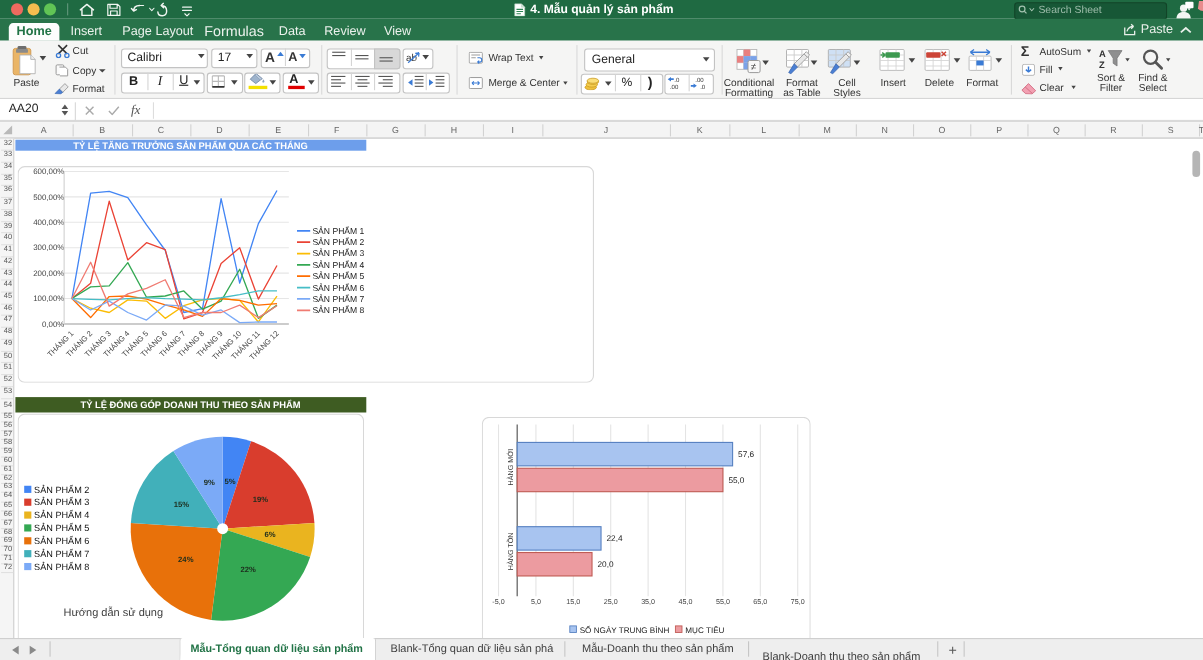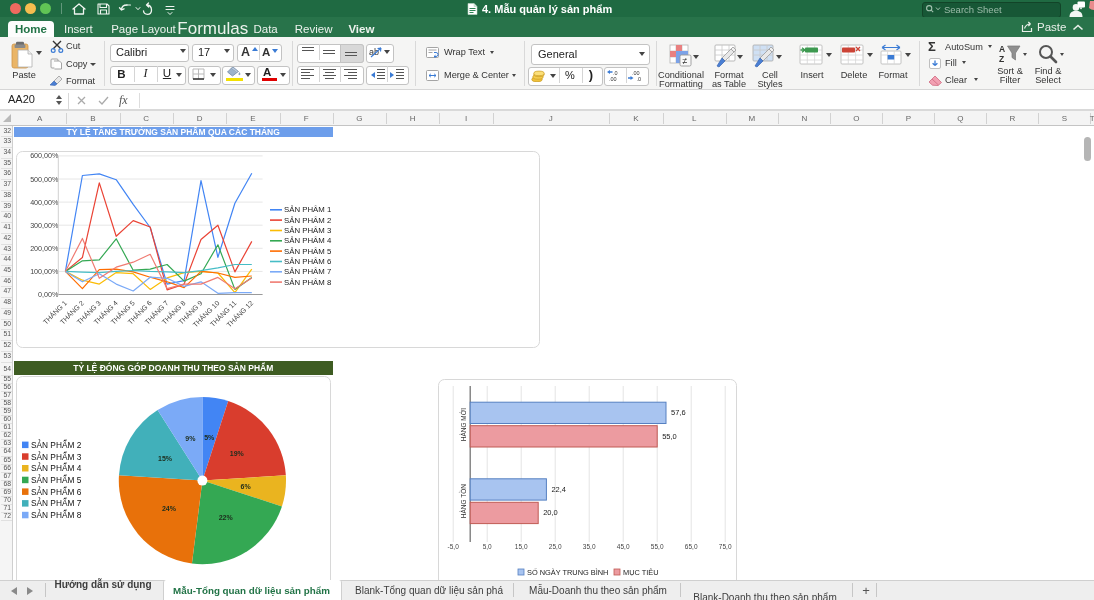--- a/index.html
+++ b/index.html
@@ -46,24 +46,24 @@
 <path d="M0.5 16 C0.5 11 4 9.8 7 9.8 C10 9.8 13.5 11 13.5 16 Z" fill="#f2f6f3"></path>
 <rect x="8.5" y="0.5" width="7.5" height="6" rx="1" fill="#fff"></rect>
 <path d="M10.5 6.5 l1.5 2 1.5-2" fill="#fff"></path>
 <path d="M21 0 h4 v9 a7 7 0 0 1 -5 -2 Z" fill="#e88b8d"></path>
 </svg>
 <div class="abs" style="left:0;top:17px;width:1094px;height:20px;background:#28734a;"></div>
 <div class="abs" style="left:8px;top:20.5px;width:46px;height:16.5px;background:#fdfdfd;border-radius:4px 4px 0 0;"></div>
 <div class="abs ctr" style="left:8px;top:20.5px;width:46px;height:16px;color:#217346;font-size:11.5px;font-weight:bold;">Home</div>
 <div class="abs ctr" style="left:33.400000000000006px;top:20px;width:90px;height:17px;color:#ecf2ed;font-size:11.5px;font-weight:500;">Insert</div>
 <div class="abs ctr" style="left:98.5px;top:20px;width:90px;height:17px;color:#ecf2ed;font-size:11.5px;font-weight:500;">Page Layout</div>
-<div class="abs ctr" style="left:167.8px;top:20px;width:90px;height:17px;color:#ecf2ed;font-size:17px;font-weight:500;">Formulas</div>
+<div class="abs ctr" style="left:167.8px;top:20px;width:90px;height:17px;color:#ecf2ed;font-size:13px;font-weight:500;">Formulas</div>
 <div class="abs ctr" style="left:220.60000000000002px;top:20px;width:90px;height:17px;color:#ecf2ed;font-size:11.5px;font-weight:500;">Data</div>
 <div class="abs ctr" style="left:268.6px;top:20px;width:90px;height:17px;color:#ecf2ed;font-size:11.5px;font-weight:500;">Review</div>
-<div class="abs ctr" style="left:316.4px;top:20px;width:90px;height:17px;color:#ecf2ed;font-size:11.5px;font-weight:700;">View</div>
+<div class="abs ctr" style="left:316.4px;top:20px;width:90px;height:17px;color:#ecf2ed;font-size:11.5px;font-weight:400;">View</div>
 <svg class="abs" style="left:1021px;top:20px;" width="13" height="13" viewBox="0 0 13 13">
 <path d="M1.5 5 V11.5 H10.5 V8" fill="none" stroke="#e8efe9" stroke-width="1.2"></path>
 <path d="M3.5 8.5 C4.5 5.5 6.5 4 9.5 4 M9.5 4 L7.3 2 M9.5 4 L7.3 6.2" fill="none" stroke="#e8efe9" stroke-width="1.2"></path>
 </svg>
 <div class="abs" style="left:1037px;top:20px;width:40px;height:14px;color:#e8efe9;font-size:11.5px;font-weight:500;line-height:14px;">Paste</div>
 <svg class="abs" style="left:1072px;top:24px;" width="12" height="7" viewBox="0 0 12 7">
       <path d="M1.5 5.5 L6 1.5 L10.5 5.5" fill="none" stroke="#e8efe9" stroke-width="1.6"></path>
     </svg>
 <div class="abs" style="left:0;top:37px;width:1094px;height:52px;background:#f5f5f4;border-bottom:1px solid #d6d6d6;"></div>
 <div class="abs" style="left:103.6px;top:41px;width:1px;height:45px;background:#d9d9d9;"></div>
@@ -567,21 +567,21 @@
       <text x="28.5" y="122.2" font-size="6.5" fill="#333" text-anchor="middle" transform="rotate(-90 28.5 122.2)">HÀNG TỒN</text>
       <rect x="80" y="190" width="6" height="6" fill="#a8c4f0" stroke="#5680c1" stroke-width="0.8"></rect>
       <text x="89" y="196" font-size="7.4" fill="#222">SỐ NGÀY TRUNG BÌNH</text>
       <rect x="176" y="190" width="6" height="6" fill="#ec9ba0" stroke="#c05b54" stroke-width="0.8"></rect>
       <text x="185" y="196" font-size="7.4" fill="#222">MỤC TIÊU</text>
     </svg>
 <div class="abs" style="left:0;top:580px;width:1094px;height:20px;background:#eeeeee;border-top:1px solid #cfcfcf;box-sizing:border-box;"></div>
 <div class="abs" style="left:11px;top:586.5px;width:0;height:0;border-top:4px solid transparent;border-bottom:4px solid transparent;border-right:6px solid #8a8a8a;"></div>
 <div class="abs" style="left:27px;top:586.5px;width:0;height:0;border-top:4px solid transparent;border-bottom:4px solid transparent;border-left:6px solid #8a8a8a;"></div>
 <div class="abs" style="left:163px;top:580px;width:179px;height:20px;background:#fff;border-left:1px solid #cfcfcf;border-right:1px solid #cfcfcf;border-radius:3px 3px 0 0;box-sizing:border-box;"></div>
-<div class="abs ctr" style="left:3px;top:574px;width:200px;height:20px;color:#3d3d3d;font-size:10px;font-weight:bold;">Hướng dẫn sử dụng</div>
+<div class="abs ctr" style="left:3px;top:547px;width:200px;height:20px;color:#3d3d3d;font-size:10px;font-weight:normal;">Hướng dẫn sử dụng</div>
 <div class="abs ctr" style="left:151.5px;top:581px;width:200px;height:18px;color:#217346;font-size:9.8px;font-weight:bold;">Mẫu-Tổng quan dữ liệu sản phẩm</div>
 <div class="abs ctr" style="left:498px;top:581px;width:200px;height:18px;color:#3d3d3d;font-size:10px;font-weight:normal;">Mẫu-Doanh thu theo sản phẩm</div>
 <div class="abs ctr" style="left:329px;top:581px;width:200px;height:18px;color:#3d3d3d;font-size:10px;font-weight:normal;">Blank-Tổng quan dữ liệu sản phá</div>
 <div class="abs ctr" style="left:665px;top:581px;width:200px;height:32px;color:#3d3d3d;font-size:10px;font-weight:normal;">Blank-Doanh thu theo sản phẩm</div>
 <div class="abs" style="left:45px;top:583px;width:1px;height:14px;background:#c6c6c6;"></div>
 <div class="abs" style="left:513.3px;top:583px;width:1px;height:14px;background:#c6c6c6;"></div>
 <div class="abs" style="left:680.4px;top:583px;width:1px;height:14px;background:#c6c6c6;"></div>
 <div class="abs" style="left:851.5px;top:583px;width:1px;height:14px;background:#c6c6c6;"></div>
 <div class="abs" style="left:876.3px;top:583px;width:1px;height:14px;background:#c6c6c6;"></div>
 <div class="abs ctr" style="left:856px;top:581px;width:20px;height:18px;color:#555;font-size:13px;">+</div>

